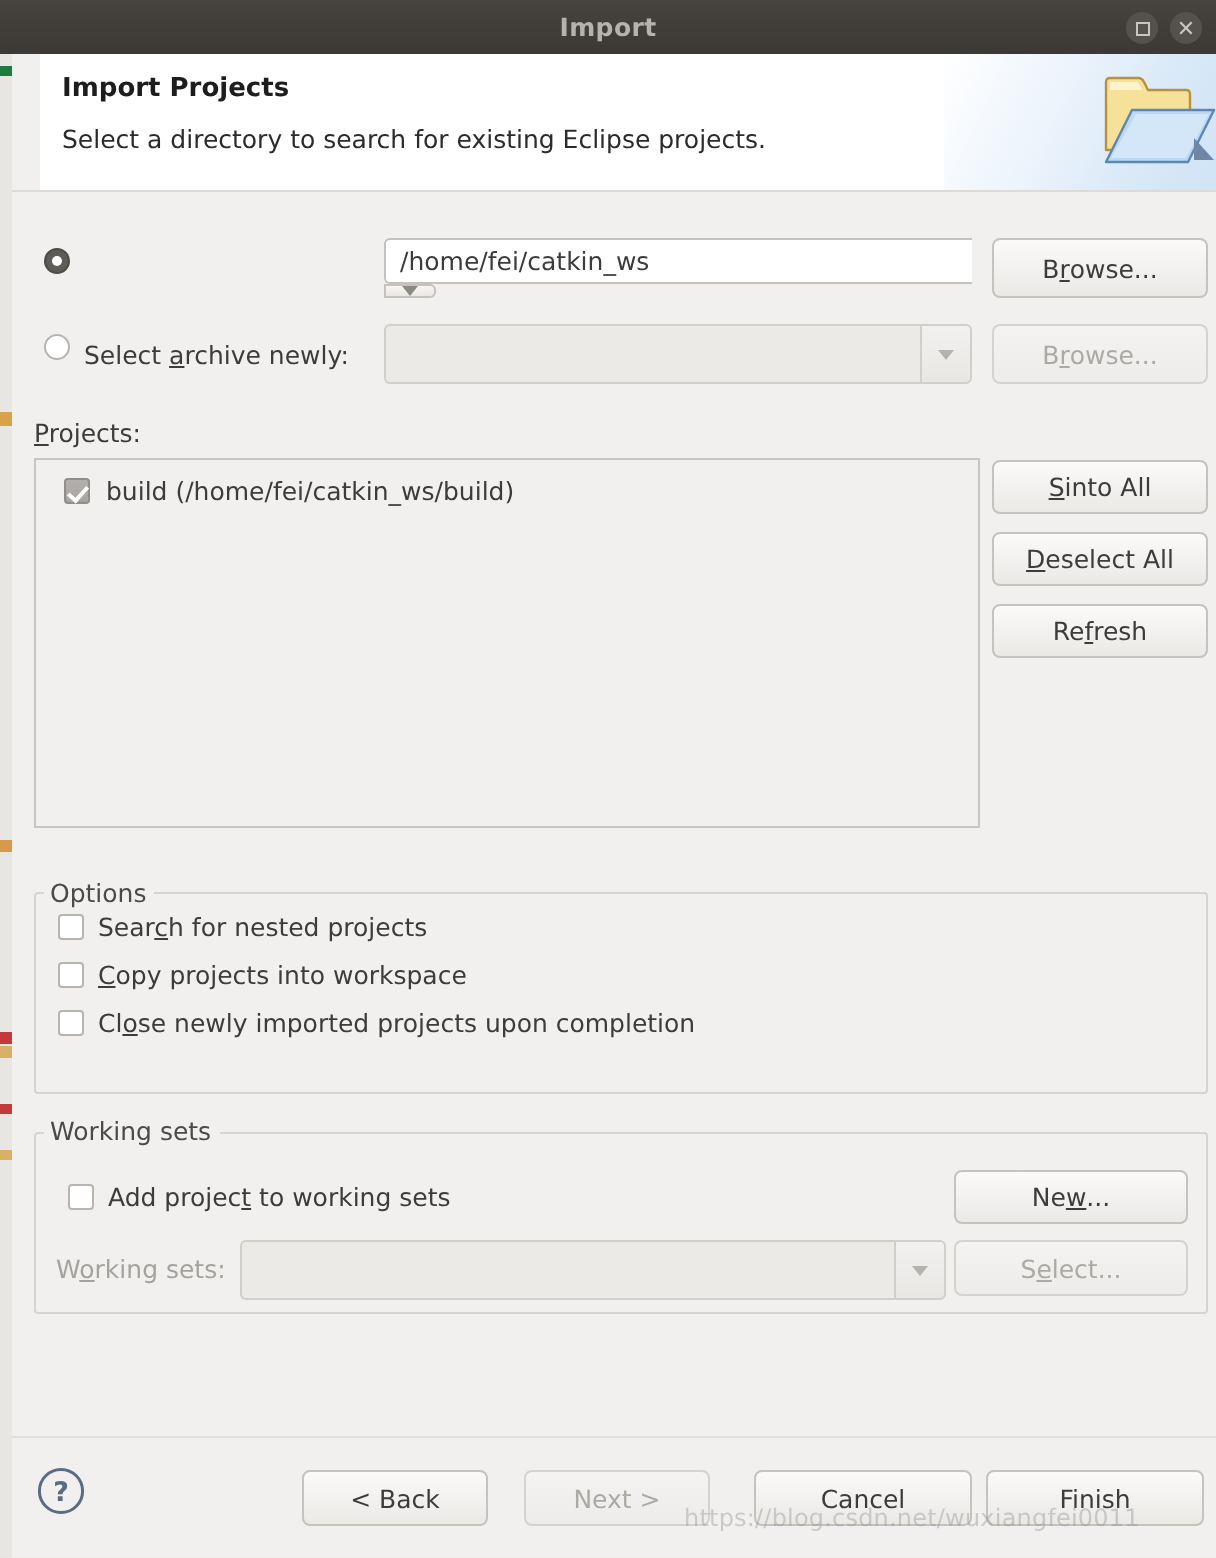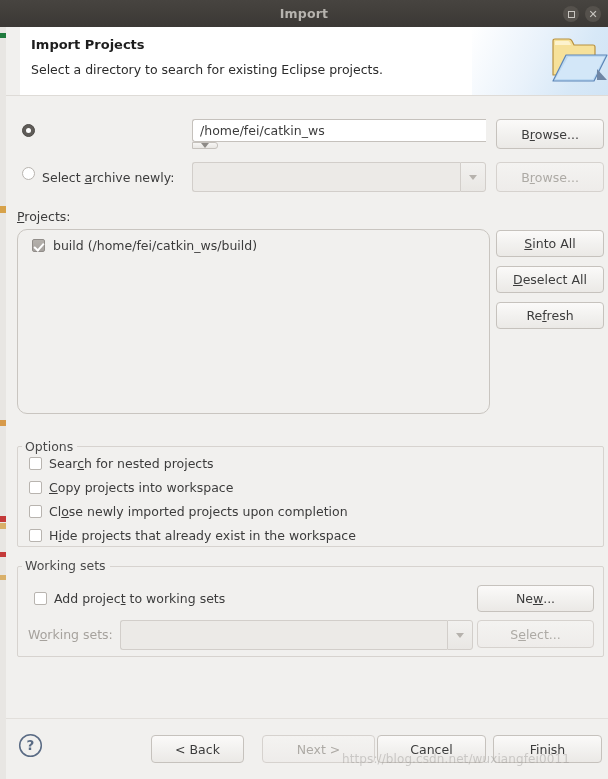--- a/index.html
+++ b/index.html
@@ -376,21 +376,21 @@
     </div>
 
     <div class="btn disabled" style="left:490px; top:66px; width:108px; height:30px;">
         <span>B</span>
         <span class="mn">r</span>
         <span>owse...</span>
       </div>
 
     <div class="row-label" style="left:11px; top:113px;"><span></span><span class="mn">P</span><span>rojects:</span></div>
 
-    <div class="listbox" style="left:11px; top:133px; width:473px; height:185px;border-radius:10px;">
+    <div class="listbox" style="left:11px; top:133px; width:473px; height:185px;">
       <div class="list-item">
         <span class="cb checked"></span>
         <span style="margin-left:8px;">build (/home/fei/catkin_ws/build)</span>
       </div>
     </div>
 
     <div class="btn" style="left:490px; top:134px; width:108px; height:27px;">
         <span></span>
         <span class="mn">S</span>
         <span>into All</span>
@@ -413,24 +413,20 @@
       <span class="cb"></span>
       <span><span>Sear</span><span class="mn">c</span><span>h for nested projects</span></span>
     </div>
     <div class="cbrow" style="left:23px; top:384px;">
       <span class="cb"></span>
       <span><span></span><span class="mn">C</span><span>opy projects into workspace</span></span>
     </div>
     <div class="cbrow" style="left:23px; top:408px;">
       <span class="cb"></span>
       <span><span>Cl</span><span class="mn">o</span><span>se newly imported projects upon completion</span></span>
-    </div>
-    <div class="cbrow" style="left:23px; top:432px;">
-      <span class="cb"></span>
-      <span><span>H</span><span class="mn">i</span><span>de projects that already exist in the workspace</span></span>
     </div>
 
     <div class="group" style="left:11px; top:470px; width:587px; height:91px;"></div>
     <div class="group-legend" style="left:16px; top:462px;">Working sets</div>
 
     <div class="cbrow" style="left:28px; top:495px;">
       <span class="cb"></span>
       <span><span>Add projec</span><span class="mn">t</span><span> to working sets</span></span>
     </div>
 
@@ -456,19 +452,19 @@
       </div>
   </div>
 
   <div class="bottombar">
     <svg class="help-icon" viewBox="0 0 25 25">
       <circle cx="12.5" cy="12.5" r="10.8" fill="none" stroke="#5a6b84" stroke-width="1.5"></circle>
       <text x="12.5" y="17.4" text-anchor="middle" font-family="DejaVu Sans, sans-serif" font-size="13.5" font-weight="bold" fill="#5a6b84">?</text>
     </svg>
 
     <div class="btn" style="left:145px; top:16px; width:93px; height:28px;">&lt; Back</div>
-    <div class="btn disabled" style="left:256px; top:16px; width:113px; height:28px;">Next &gt;</div>
+    <div class="btn disabled" style="left:256px; top:16px; width:93px; height:28px;">Next &gt;</div>
     <div class="btn" style="left:371px; top:16px; width:109px; height:28px;">Cancel</div>
     <div class="btn" style="left:487px; top:16px; width:109px; height:28px;">Finish</div>
   </div>
 
   <div class="watermark">https://blog.csdn.net/wuxiangfei0011</div>
 </div>
 
 </body></html>

